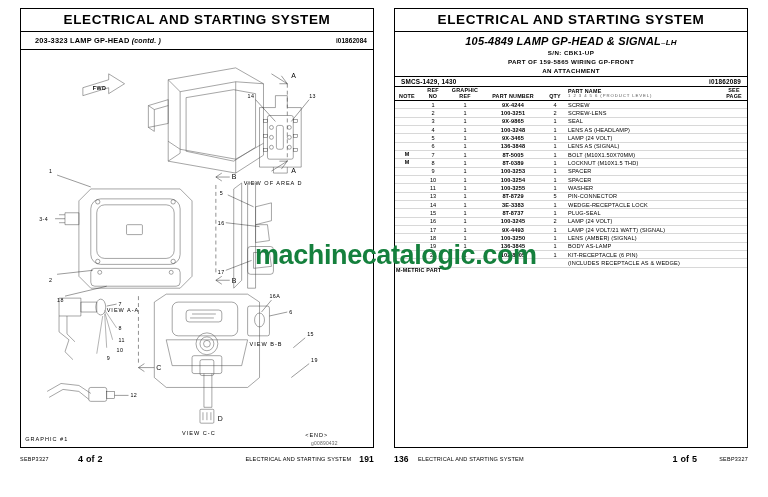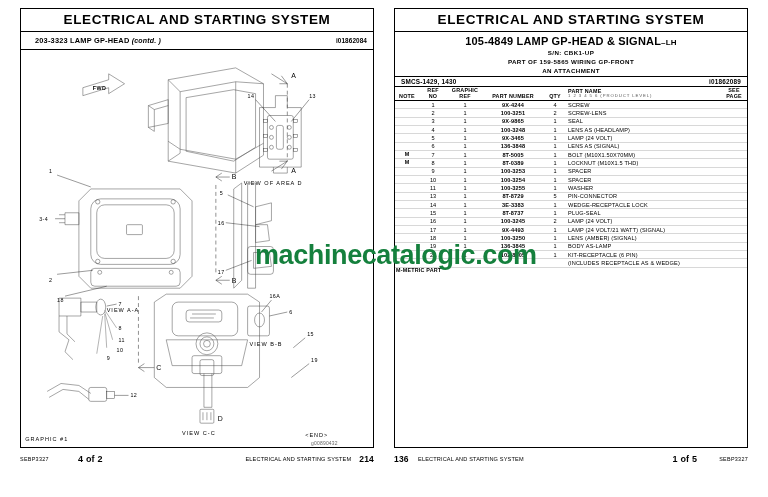--- a/index.html
+++ b/index.html
@@ -43,21 +43,21 @@
   .subbar .ttl{flex:1;}
   .subbar .ttl i{font-weight:bold;font-style:italic;font-size:7px;}
   .subbar .docid{font-size:6.4px;letter-spacing:.1px;}
 
   
   .titleblock{
     border-bottom:1.1px solid #000;
     text-align:center;
     padding:3px 6px 2px;
   }
-  .titleblock .t1{font-size:11px;font-weight:bold;letter-spacing:.2px;}
+  .titleblock .t1{font-size:11px;font-weight:bold;letter-spacing:.2px;font-style:italic;}
   .titleblock .t1 .lh{font-size:8px;}
   .titleblock .t2{font-size:6.2px;font-weight:bold;letter-spacing:.4px;margin-top:2px;}
   .smcsbar{
     display:flex;align-items:flex-end;
     padding:1px 6px 1px 6px;
     font-size:6.4px;font-weight:bold;letter-spacing:.2px;
   }
   .smcsbar .smcs{flex:1;}
 
   
@@ -314,21 +314,21 @@
         </svg>
       </div>
 
     </div>
 
     <div class="footer f-left">
       <span class="sebp">SEBP3327</span>
       <span class="pg">4 of 2</span>
       <span class="spacer"></span>
       <span class="sys">ELECTRICAL AND STARTING SYSTEM</span>
-      <span class="num">214</span>
+      <span class="num">191</span>
     </div>
   </div>
 
   <div class="page page-right">
     <div class="frame">
 
       <div class="banner">ELECTRICAL AND STARTING SYSTEM</div>
 
       <div class="titleblock">
         <div class="t1"><span>105-4849 LAMP GP-HEAD &amp; SIGNAL</span><span class="lh">–LH</span></div>

